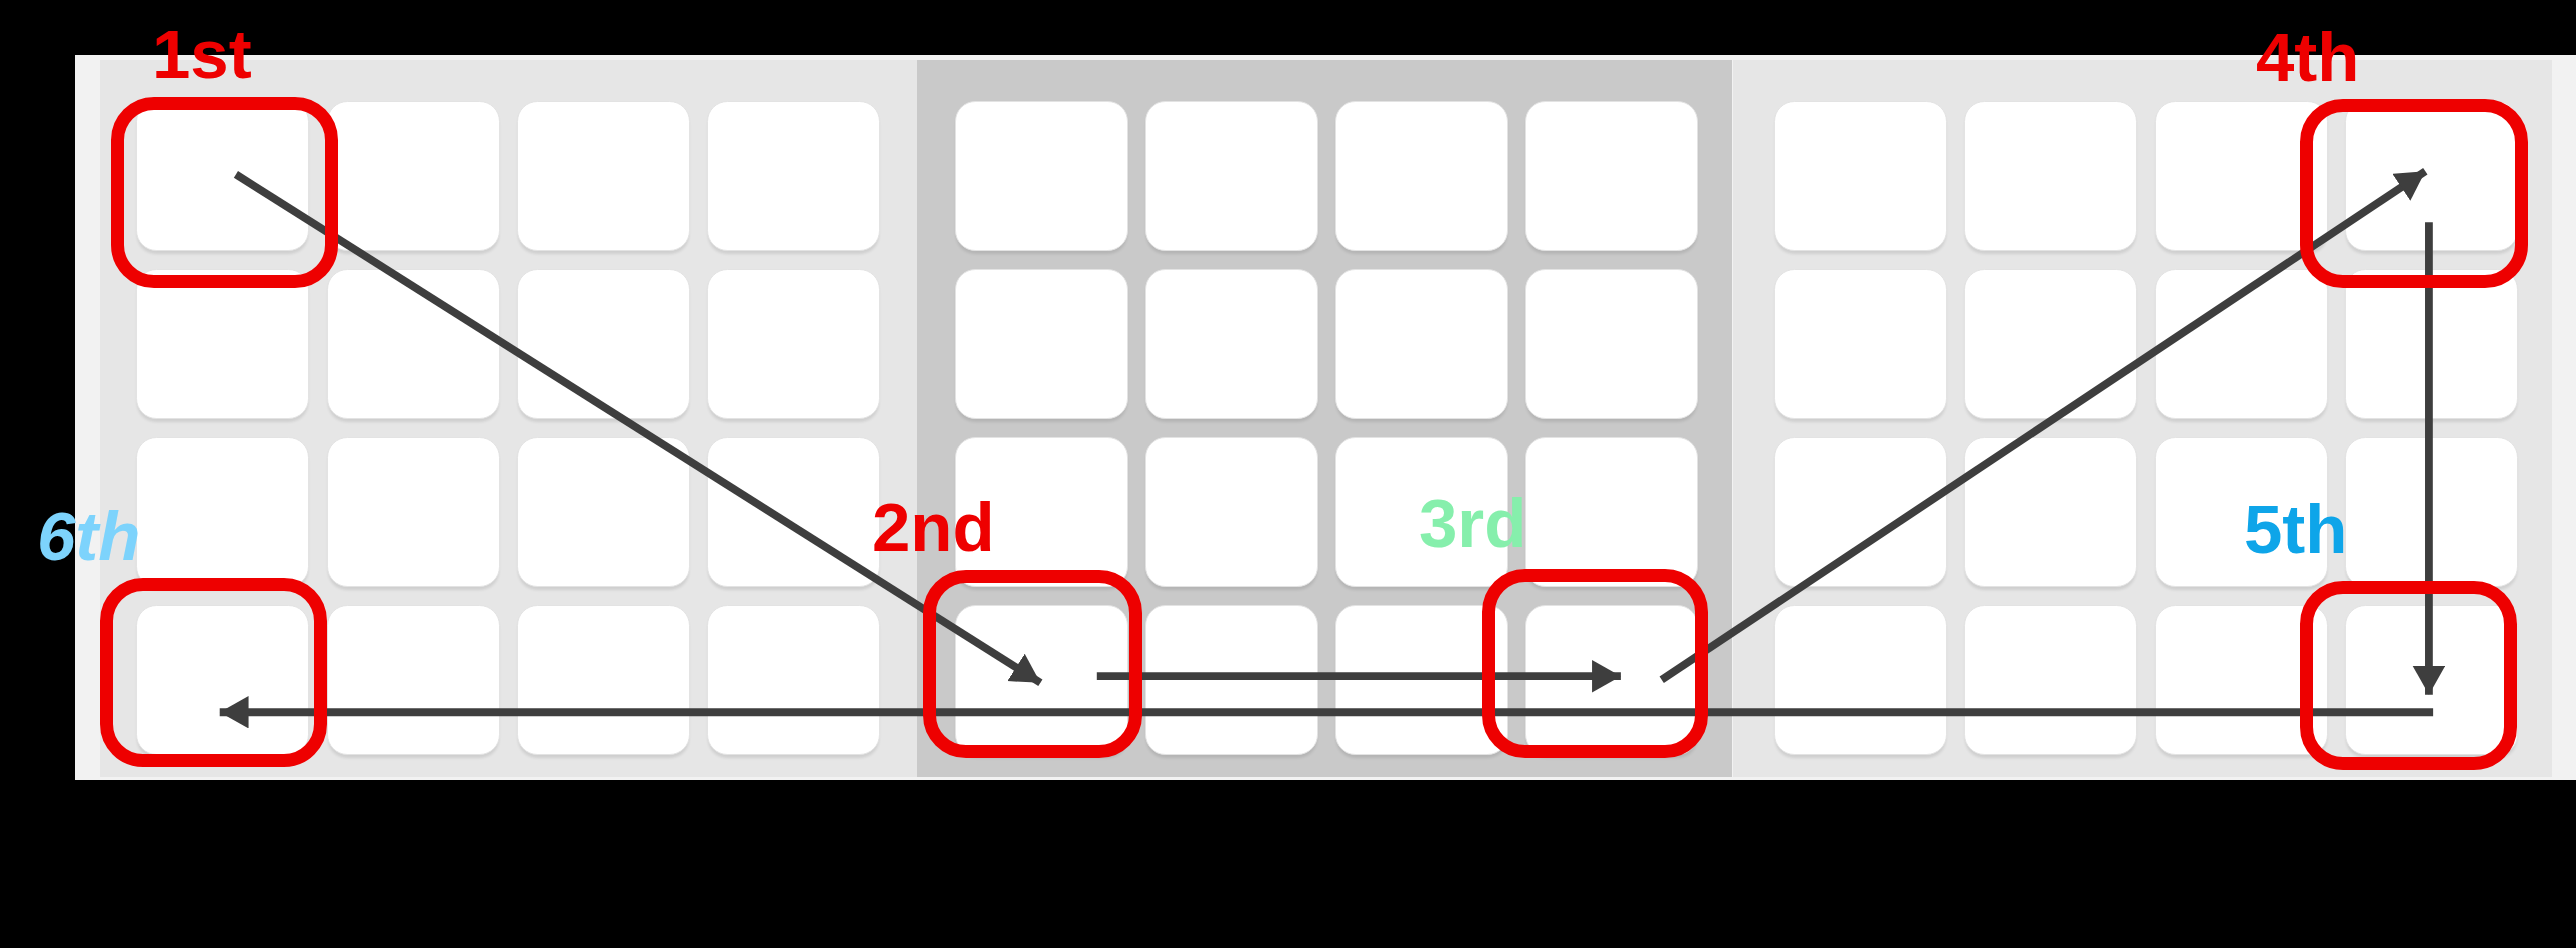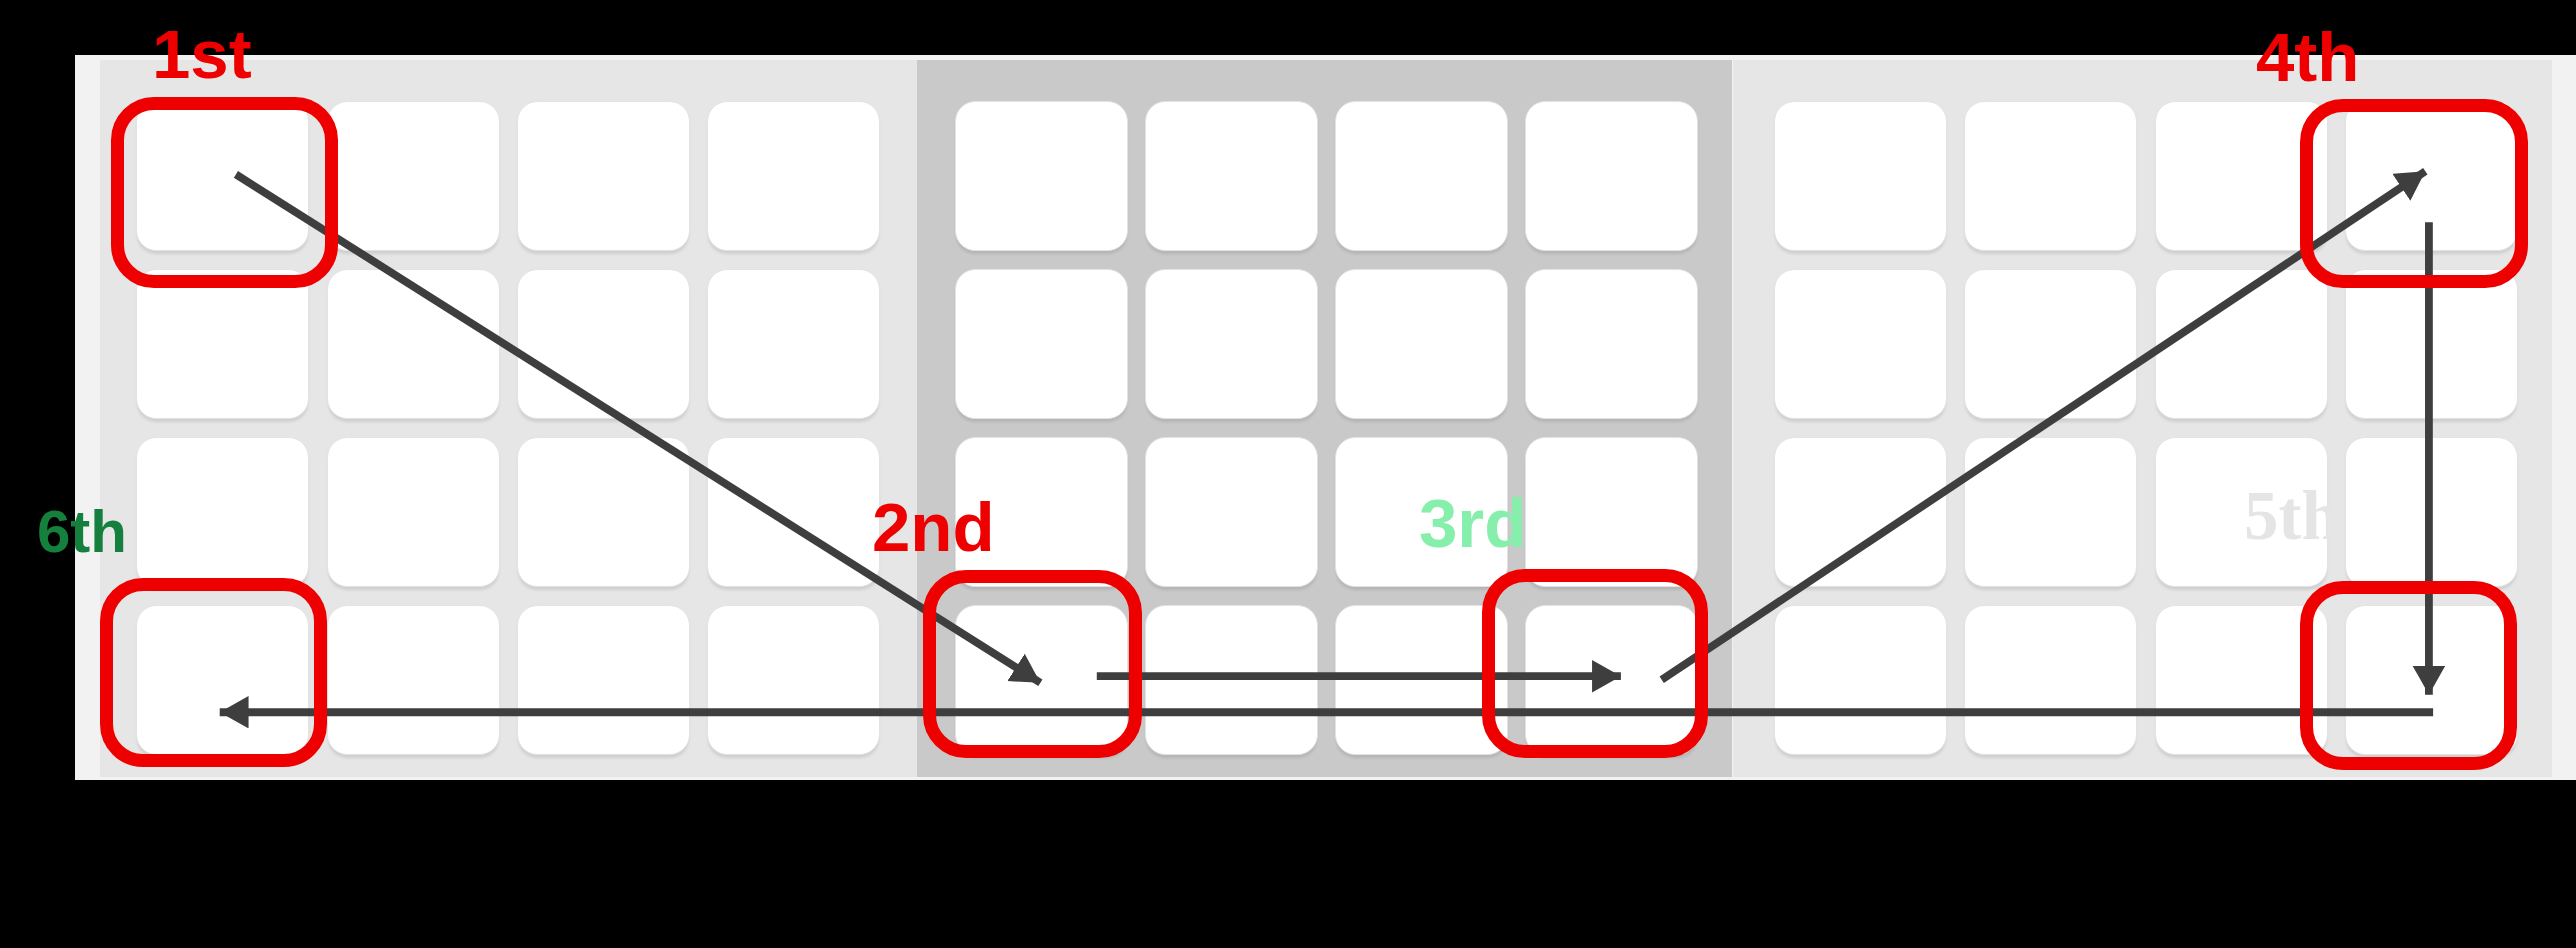--- a/index.html
+++ b/index.html
@@ -93,17 +93,17 @@
       <div class="highlight" style="position: absolute; left: 1482px; top: 569px; width: 226px; height: 189px; border: 13.2px solid rgb(238, 0, 0); border-radius: 43px;"></div>
       <div class="highlight" style="position: absolute; left: 2300px; top: 99px; width: 228px; height: 189px; border: 13.2px solid rgb(238, 0, 0); border-radius: 43px;"></div>
       <div class="highlight" style="position: absolute; left: 2300px; top: 581px; width: 217px; height: 189px; border: 13.2px solid rgb(238, 0, 0); border-radius: 43px;"></div>
       <div class="highlight" style="position: absolute; left: 100px; top: 578px; width: 227px; height: 189px; border: 13.2px solid rgb(238, 0, 0); border-radius: 43px;"></div>
     </div>
   <div id="labels">
       <div class="step-label" style="position: absolute; left: 152px; top: 20.4px; font-size: 69px; color: rgb(238, 0, 0);">1st</div>
       <div class="step-label" style="position: absolute; left: 872px; top: 493px; font-size: 69px; color: rgb(238, 0, 0);">2nd</div>
       <div class="step-label" style="position: absolute; left: 1419px; top: 489px; font-size: 69px; color: #86efac;">3rd</div>
       <div class="step-label" style="position: absolute; left: 2256px; top: 23px; font-size: 69px; color: rgb(238, 0, 0);">4th</div>
-      <div class="step-label" style="position: absolute; left: 2244px; top: 482px; font-size: 69px; color: #e5e5e5; font-family: Liberation Serif, serif;">5th</div>
-      <div class="step-label" style="position: absolute; left: 37px; top: 502px; font-size: 60px; color: #15803d;">6th</div>
+      <div class="step-label" style="position: absolute; left: 2244px; top: 495px; font-size: 69px; color: #0ea5e9;">5th</div>
+      <div class="step-label" style="position: absolute; left: 37px; top: 502px; font-size: 69px; color: #7dd3fc; font-style: italic;">6th</div>
     </div>
 </div>
 
 
 </body></html>

